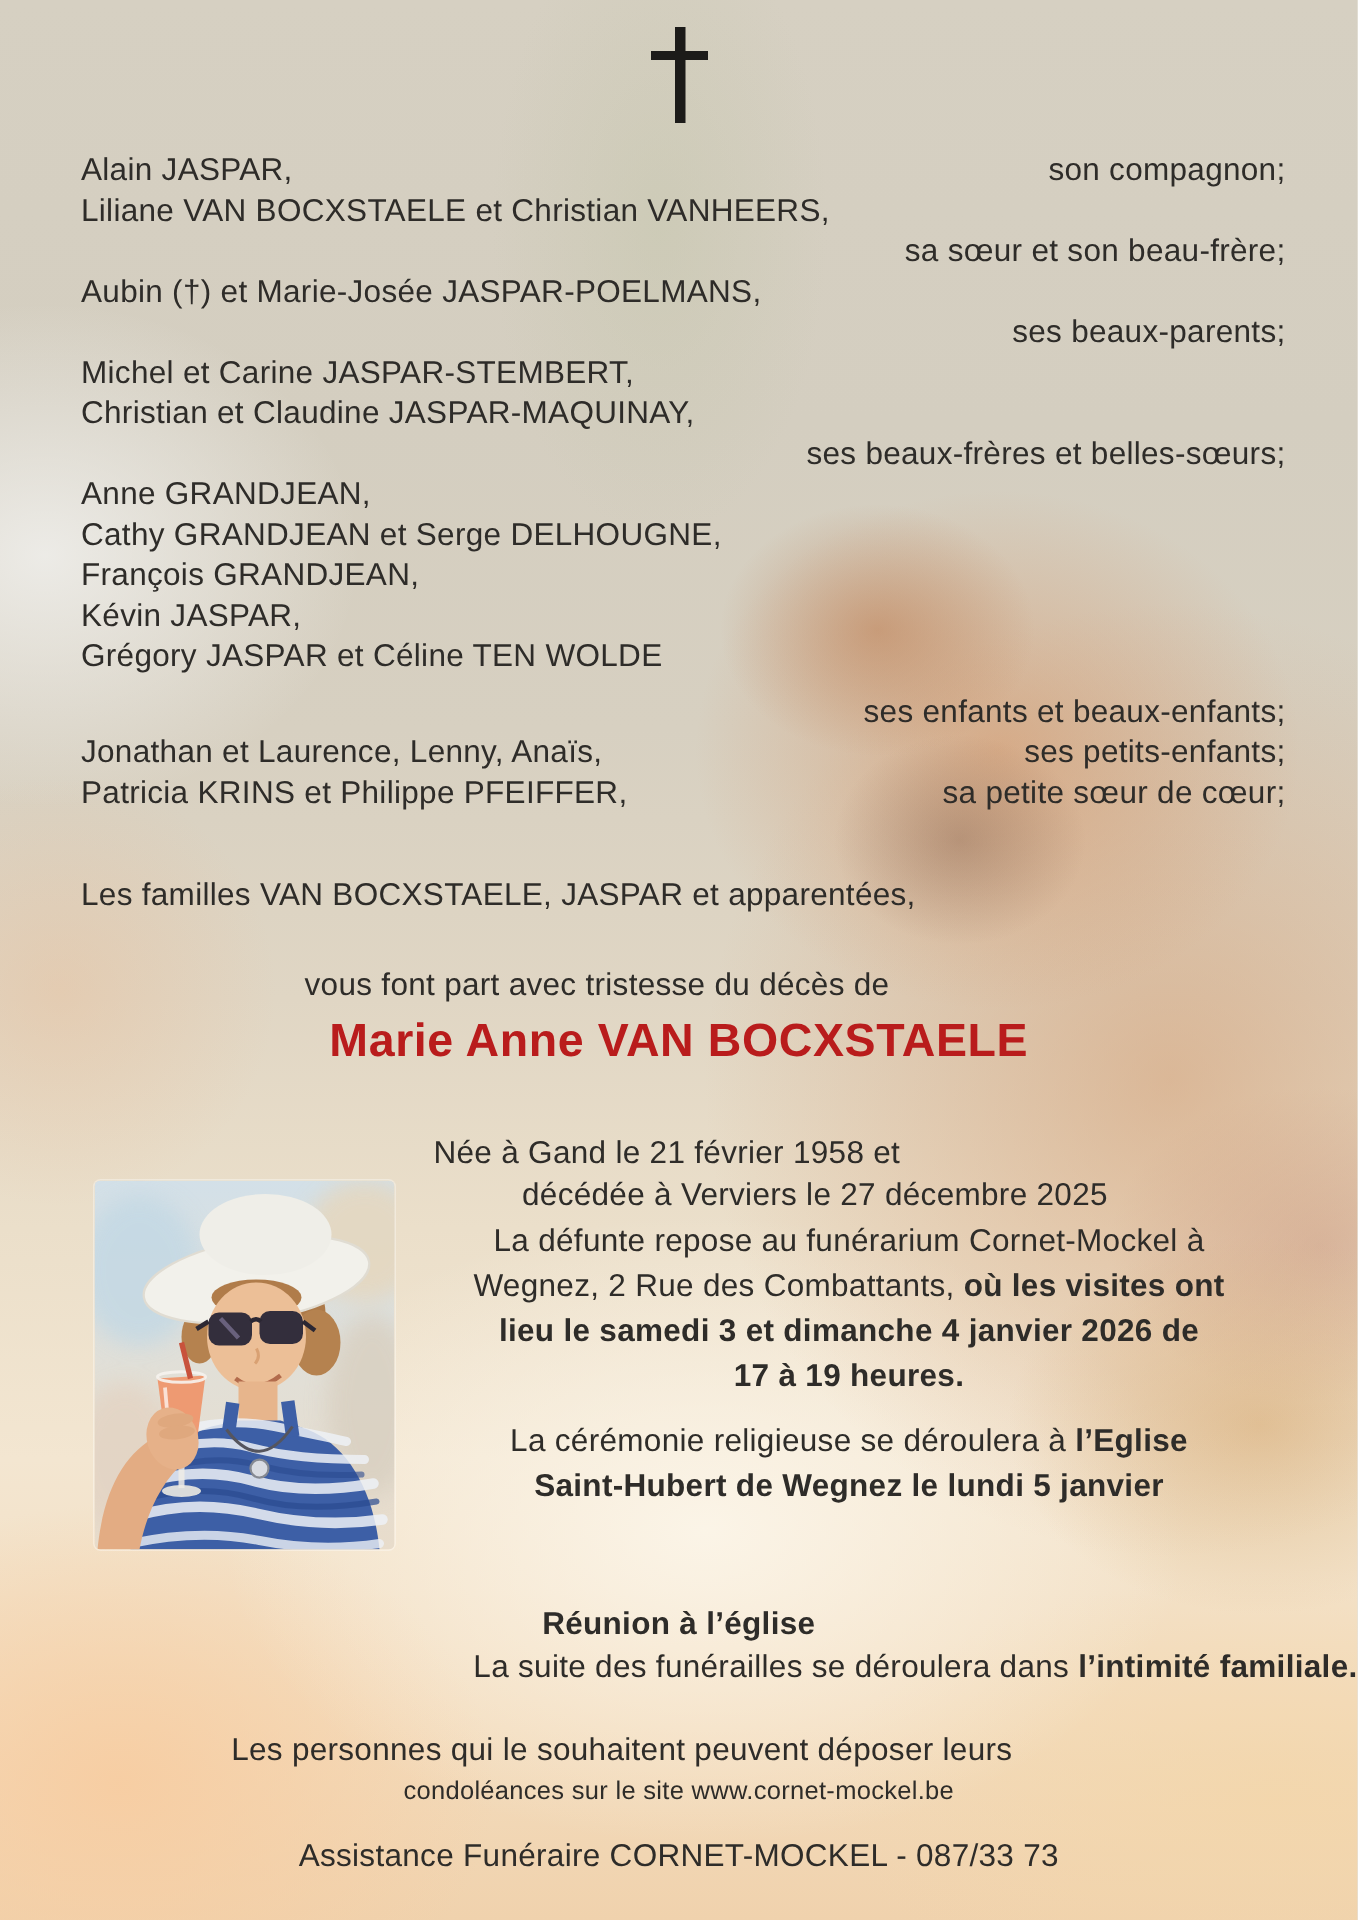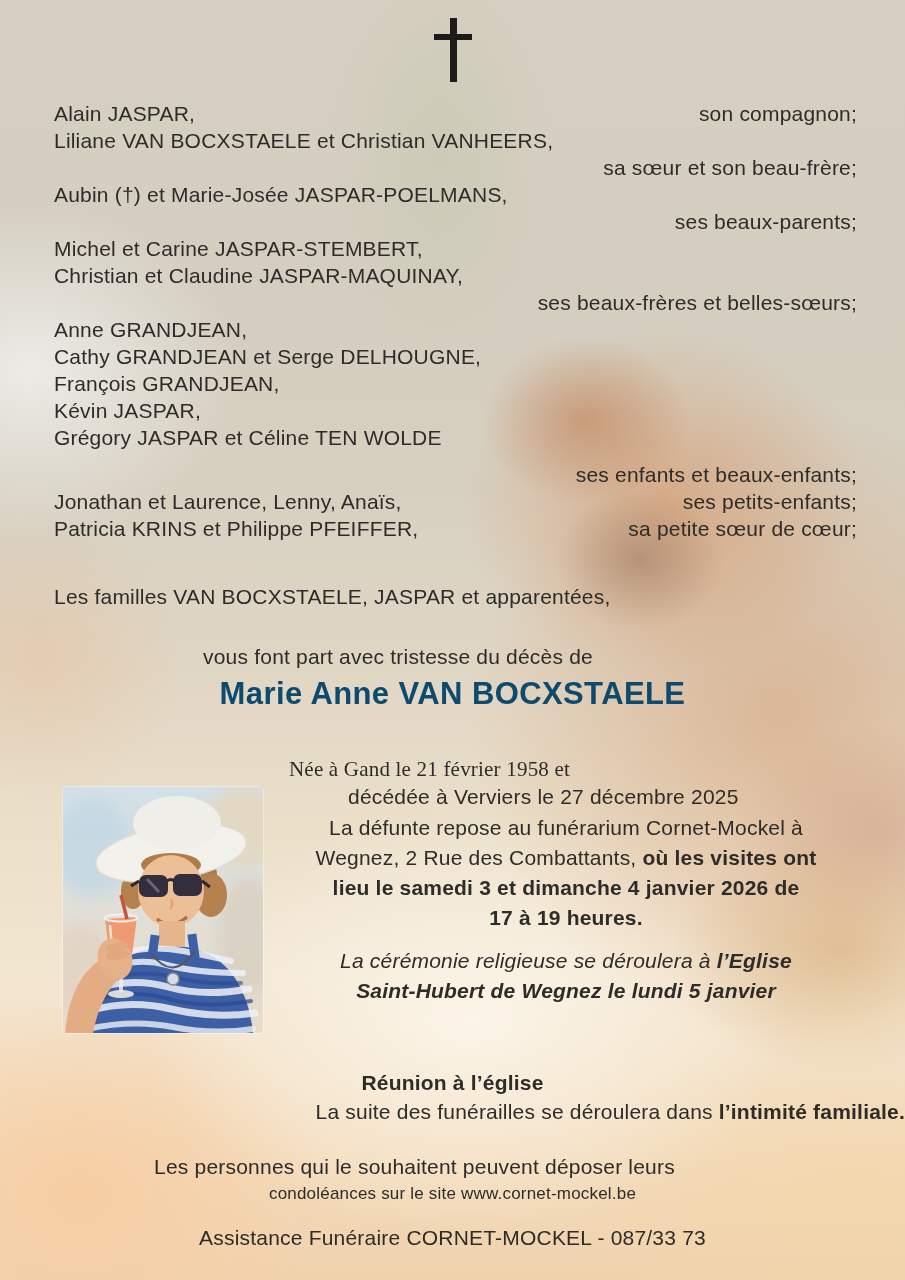--- a/index.html
+++ b/index.html
@@ -32,31 +32,31 @@
   .cross .h{position:absolute;left:0;top:16px;width:38px;height:6px;background:#1c1b19;}
   
   .family-block{left:54px;top:100px;width:803px;}
   .frow{display:flex;justify-content:space-between;height:27px;white-space:nowrap;}
   .frow.gap{margin-top:10px;}
   .frow span{font-size:21px;line-height:27px;letter-spacing:.2px;}
   .families-line{left:54px;top:585px;font-size:21px;letter-spacing:.2px;white-space:nowrap;}
   .announce-line{left:0;top:645px;width:796px;text-align:center;font-size:21px;letter-spacing:.2px;}
   
   .deceased-name{left:0;top:676px;width:905px;text-align:center;
-                 font-size:31px;font-weight:700;letter-spacing:.4px;color:#0c4a6e;}
-  .birth-line{left:289px;top:757px;font-size:21px;letter-spacing:.2px;white-space:nowrap;font-family:Liberation Serif, serif;}
+                 font-size:31px;font-weight:700;letter-spacing:.4px;color:#b91c1c;}
+  .birth-line{left:289px;top:757px;font-size:21px;letter-spacing:.2px;white-space:nowrap;}
   .death-line{left:348px;top:785px;font-size:21px;letter-spacing:.2px;white-space:nowrap;}
   
   .photo{left:63px;top:787px;width:200px;height:246px;border-radius:4px;overflow:hidden;
          box-shadow:0 0 0 1px rgba(255,255,255,.35);}
   .photo svg{display:block;}
   
   .info-col{left:270px;width:592px;text-align:center;}
   .repose{top:813px;}
-  .ceremony{top:946px;font-style:italic;}
+  .ceremony{top:946px;}
   .iline{height:30px;font-size:21px;line-height:30px;letter-spacing:.2px;white-space:nowrap;}
   .b{font-weight:700;}
   .reunion-line{left:0;top:1071px;width:905px;text-align:center;
                 font-size:21px;font-weight:700;letter-spacing:.2px;}
   .suite-line{left:0;top:1100px;width:905px;text-align:right;font-size:21px;letter-spacing:.2px;}
   .condolences-1{left:0;top:1155px;width:829px;text-align:center;font-size:21px;letter-spacing:.2px;}
   .condolences-2{left:0;top:1184px;width:905px;text-align:center;font-size:17px;letter-spacing:.2px;}
   .footer-line{left:0;top:1226px;width:905px;text-align:center;font-size:21px;letter-spacing:.2px;}
 </style>
 </head>

